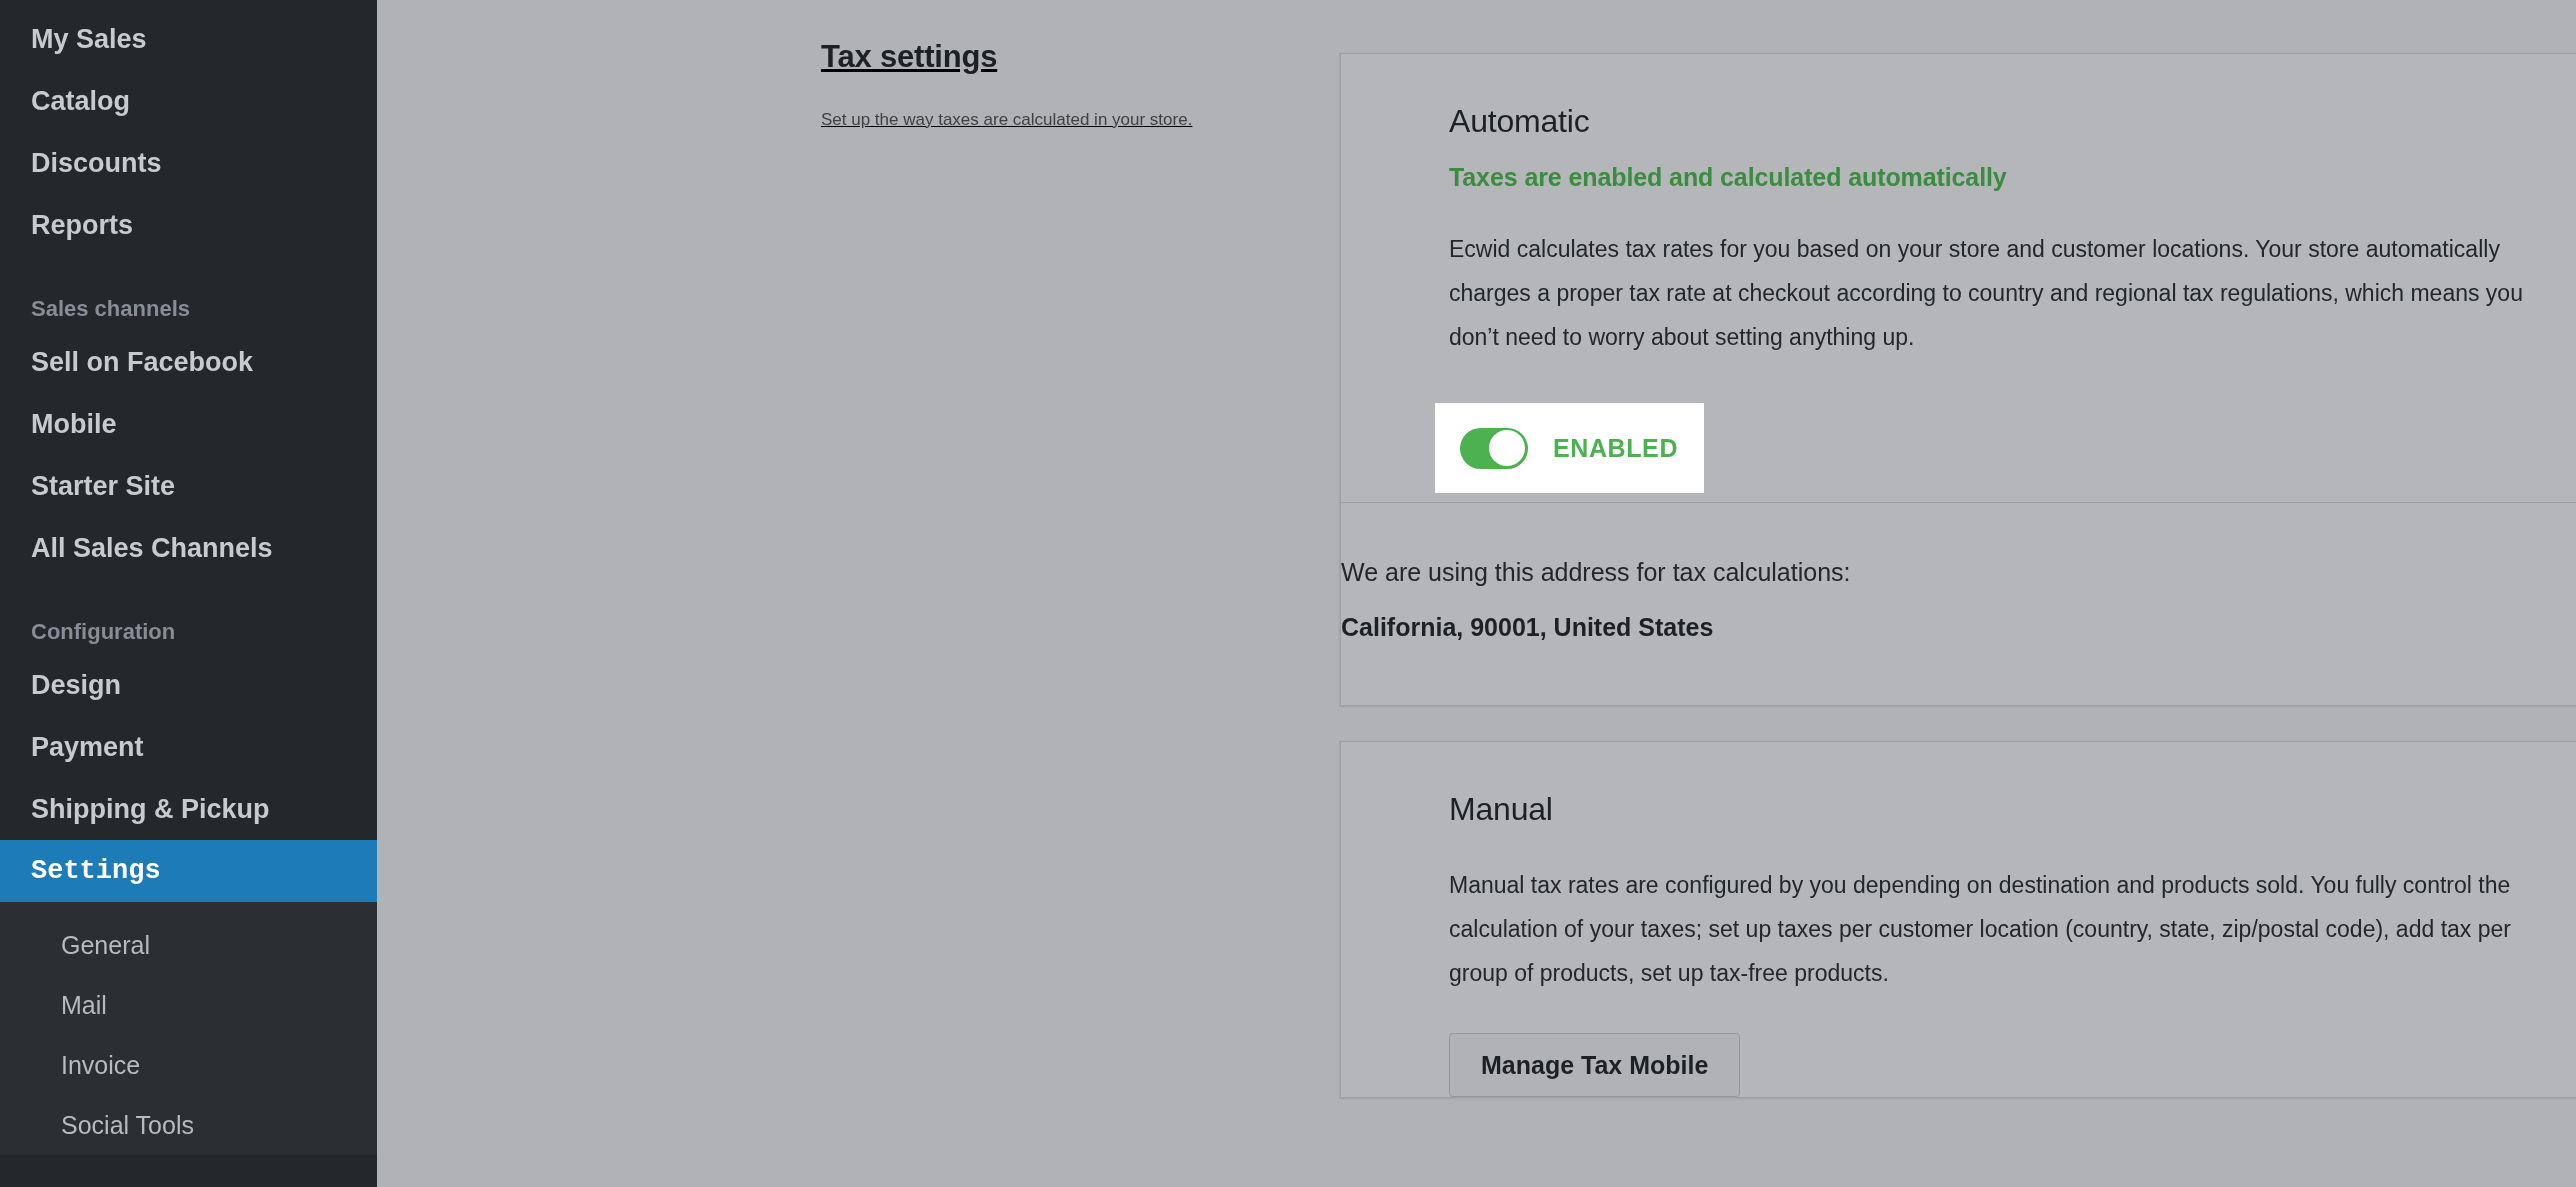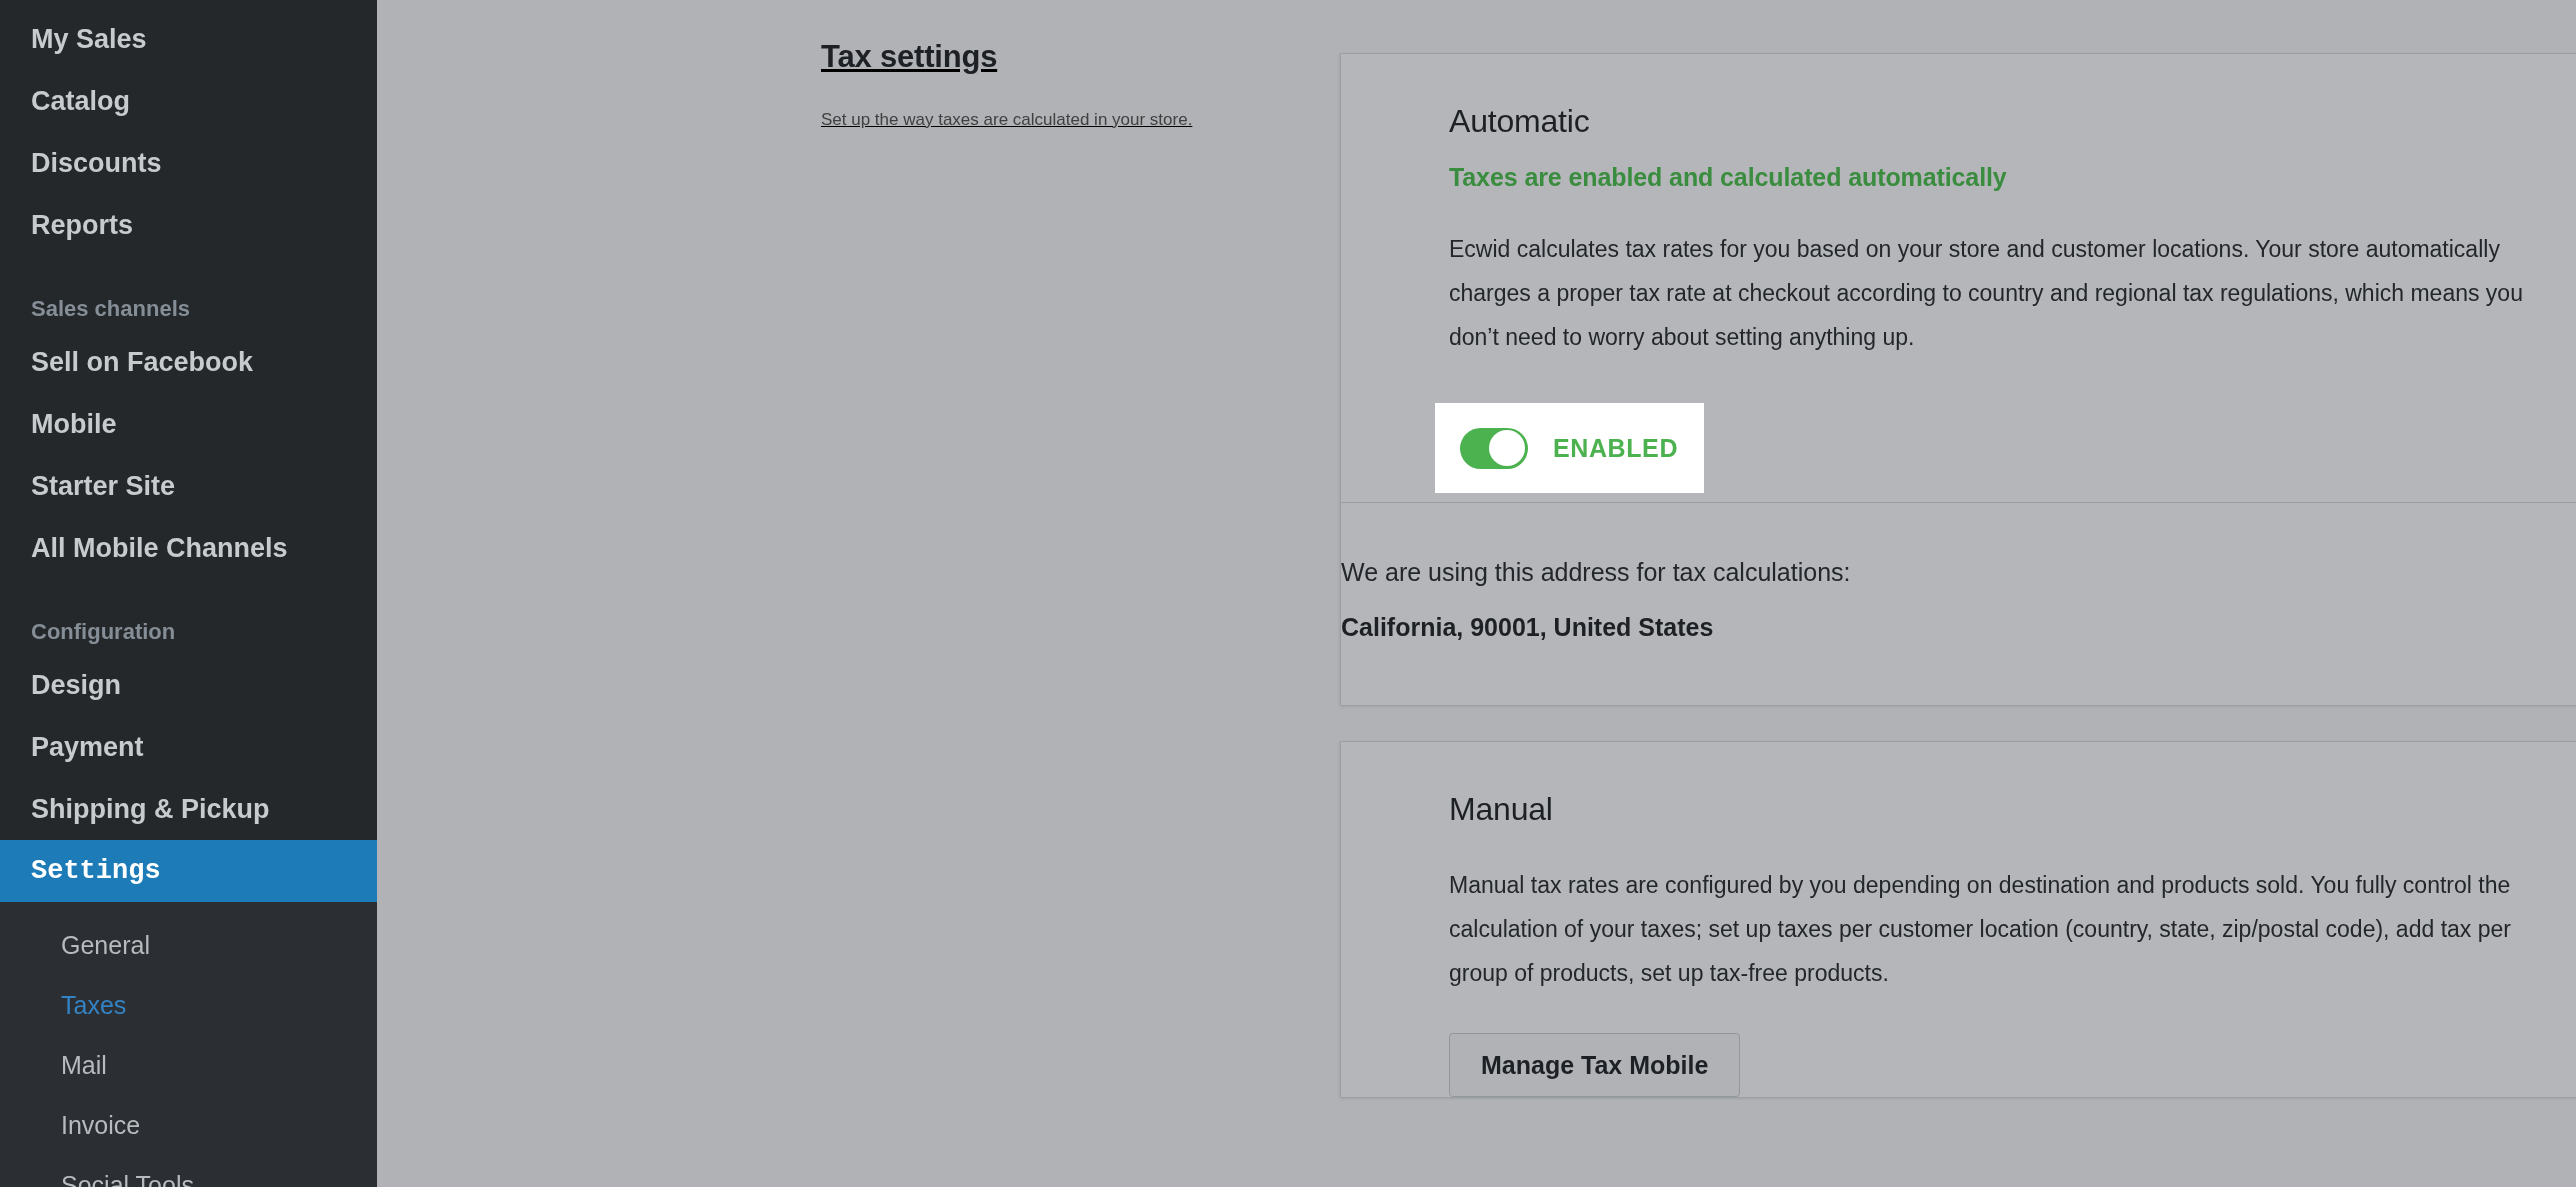--- a/index.html
+++ b/index.html
@@ -258,35 +258,34 @@
       <a class="nav-item">Discounts</a>
       <a class="nav-item">Reports</a>
     </div>
 
     <div class="nav-section-label">Sales channels</div>
 
     <div class="nav-group">
       <a class="nav-item">Sell on Facebook</a>
       <a class="nav-item">Mobile</a>
       <a class="nav-item">Starter Site</a>
-      <a class="nav-item">All Mobile Channels</a>
+      <a class="nav-item">All Sales Channels</a>
     </div>
 
     <div class="nav-section-label">Configuration</div>
 
     <div class="nav-group">
       <a class="nav-item">Design</a>
       <a class="nav-item">Payment</a>
       <a class="nav-item">Shipping &amp; Pickup</a>
       <a class="nav-item active">Settings</a>
     </div>
 
     <div class="subnav">
       <a class="subnav-item">General</a>
-      <a class="subnav-item current">Taxes</a>
       <a class="subnav-item">Mail</a>
       <a class="subnav-item">Invoice</a>
       <a class="subnav-item">Social Tools</a>
     </div>
 
   </nav>
 
   <main class="main">
 
     <div class="intro">

